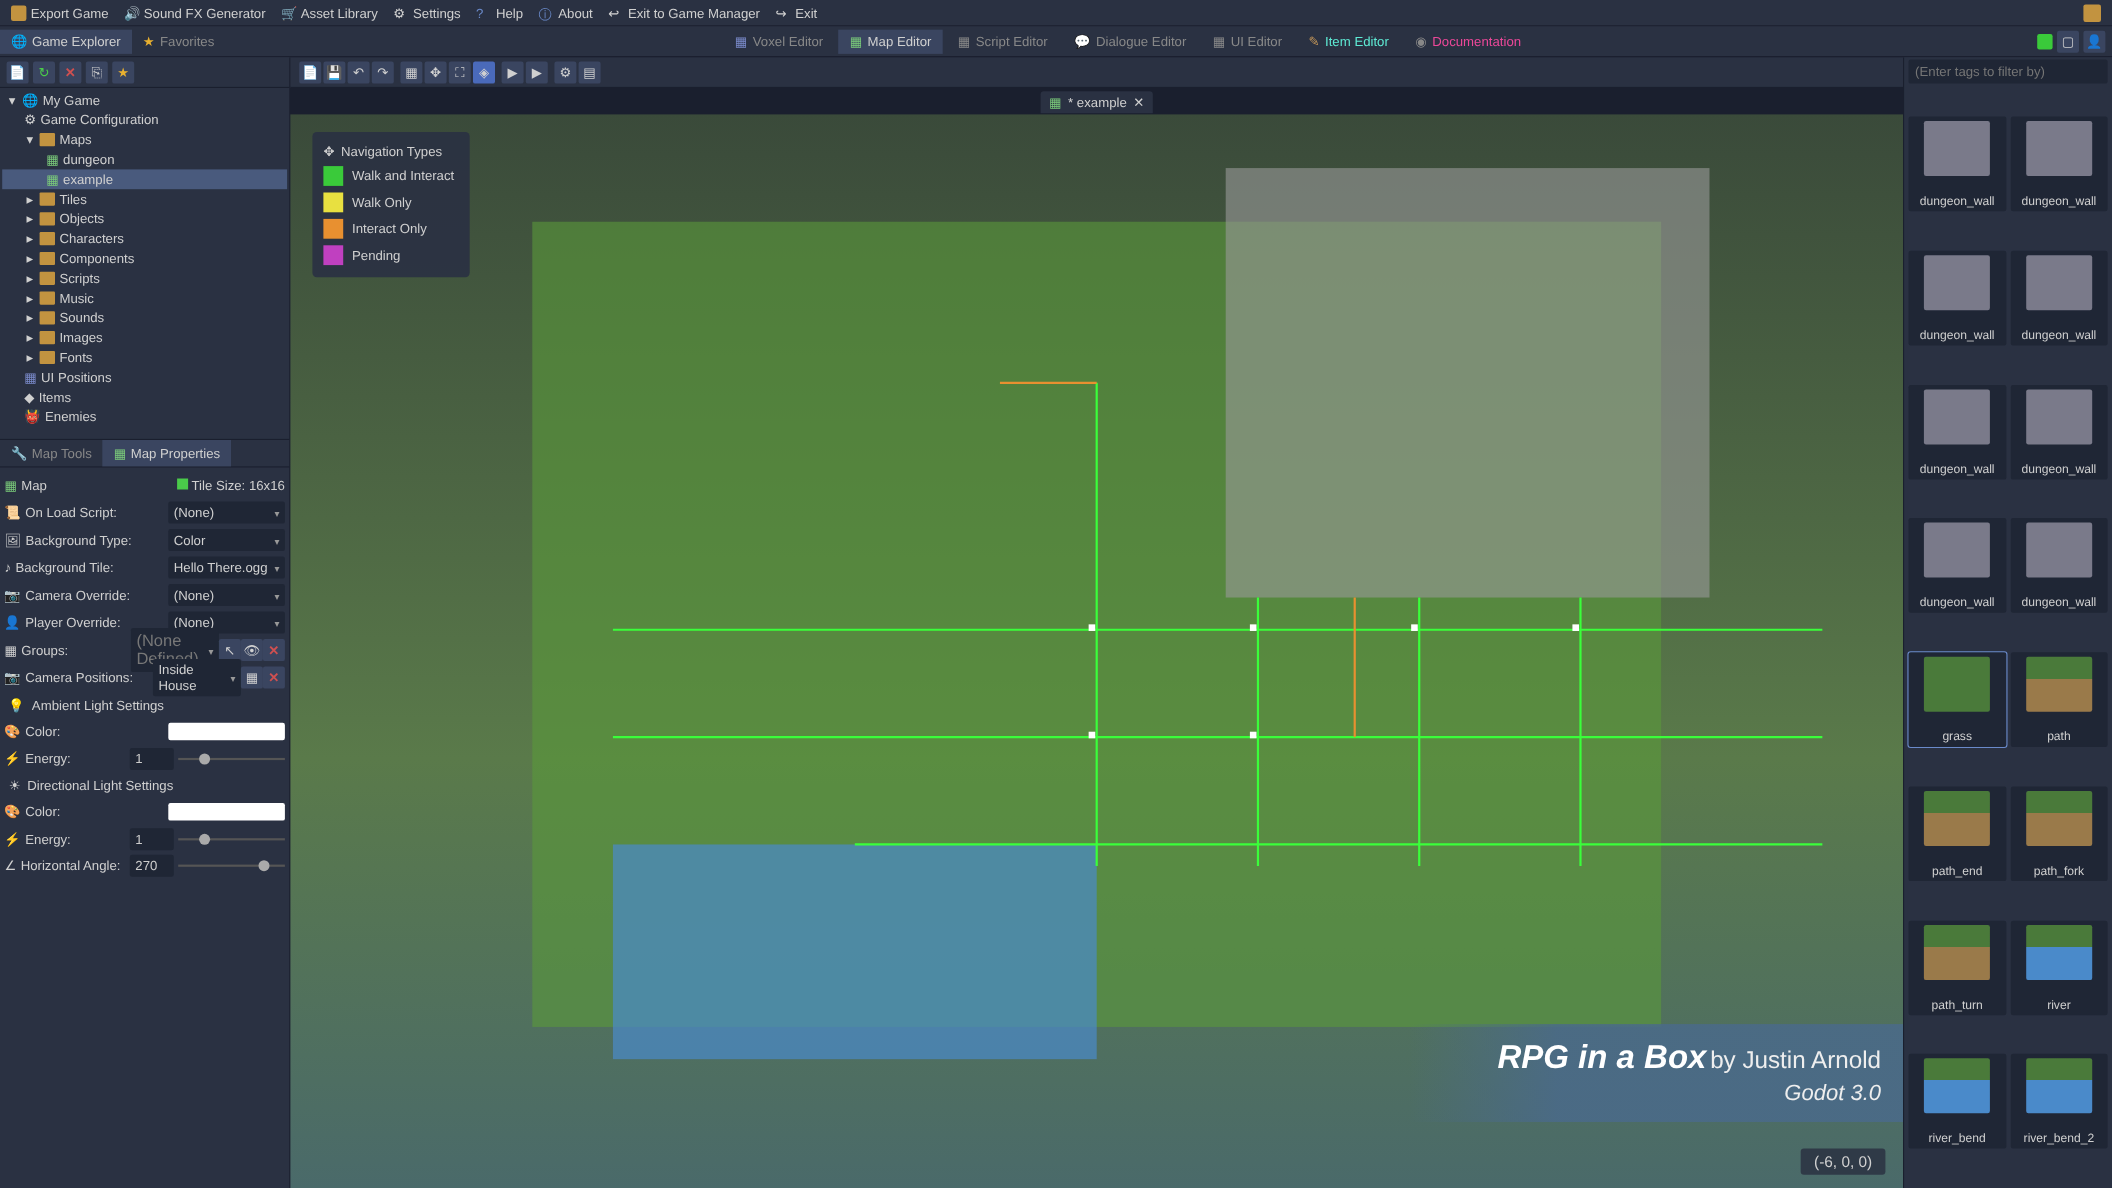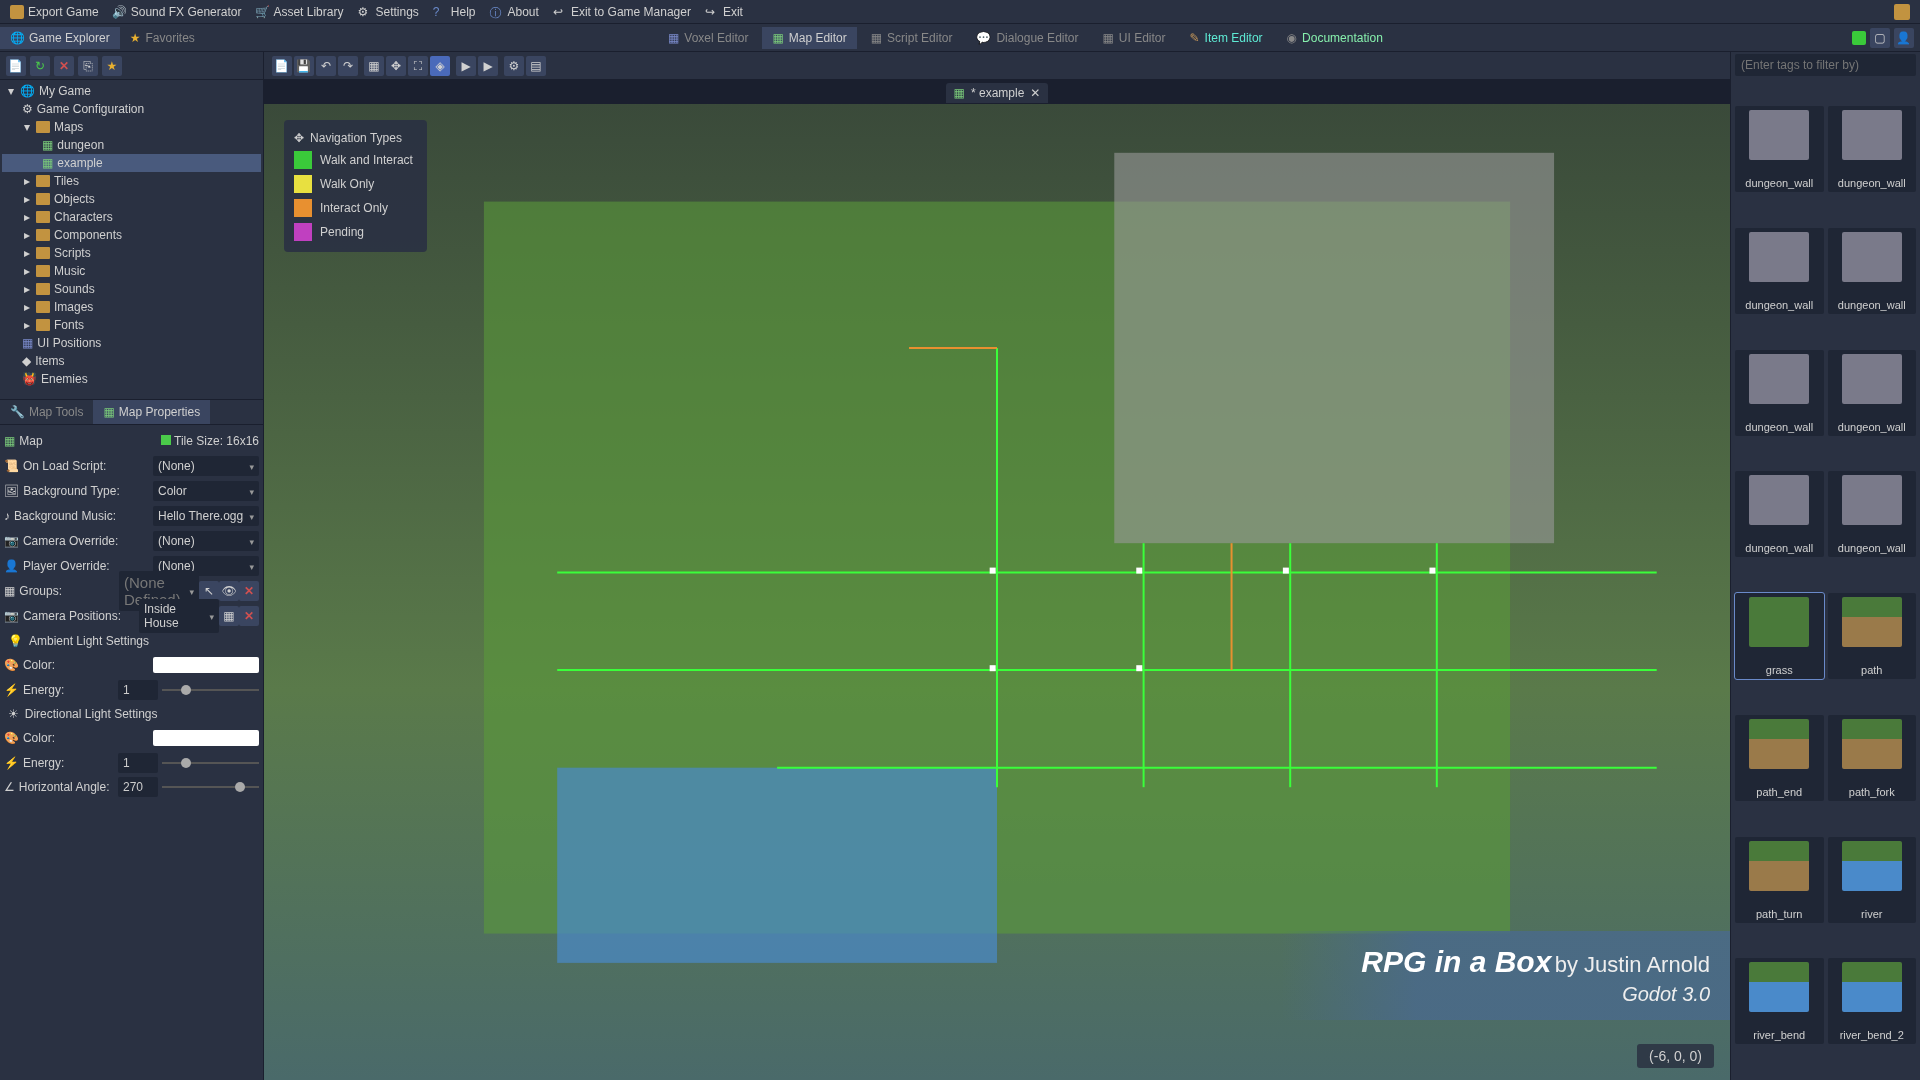--- a/index.html
+++ b/index.html
@@ -133,21 +133,21 @@
       <div class="editor-tab">
           <span style="color:#888;">▦</span>
           <span style="color:#888;">UI Editor</span>
         </div>
       <div class="editor-tab">
           <span style="color:#ca9a5a;">✎</span>
           <span style="color:#5eead4;">Item Editor</span>
         </div>
       <div class="editor-tab">
           <span style="color:#888;">◉</span>
-          <span style="color:#86efac;">Documentation</span>
+          <span style="color:#ec4899;">Documentation</span>
         </div>
     </div>
   </div>
   <div class="right-tabs">
     <div class="small-btn" style="background:#3aca3a;width:14px;height:14px;"></div>
     <div class="small-btn">▢</div>
     <div class="small-btn">👤</div>
   </div>
 </div>
 
@@ -282,21 +282,21 @@
             <span>Background Type:</span>
           </span>
         <div class="prop-dropdown">
             <span>Color</span>
             <span class="chev"></span>
           </div>
       </div>
       <div class="prop-row">
         <span class="prop-label">
             <span>♪</span>
-            <span>Background Music:</span>
+            <span>Background Tile:</span>
           </span>
         <div class="prop-dropdown">
             <span>Hello There.ogg</span>
             <span class="chev"></span>
           </div>
       </div>
       <div class="prop-row">
         <span class="prop-label">
             <span>📷</span>
             <span>Camera Override:</span>

